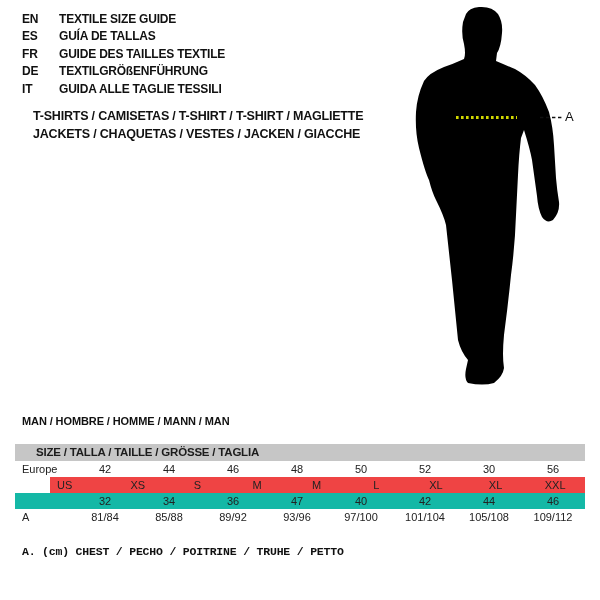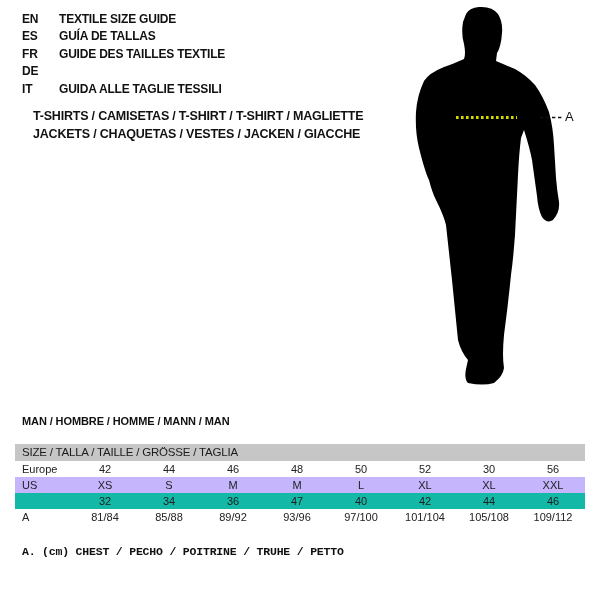--- a/index.html
+++ b/index.html
@@ -14,21 +14,21 @@
   
   .category-block{position:absolute;left:33px;top:108px;}
   .category-line{font-size:12.5px;font-weight:bold;letter-spacing:-0.2px;height:17.6px;line-height:17.6px;white-space:nowrap;}
   
   .figure-wrap{position:absolute;left:395px;top:4px;width:175px;height:388px;}
   .measure-label{position:absolute;left:565px;top:109px;font-size:13px;font-weight:500;}
   
   .section-title{position:absolute;left:22px;top:415px;font-size:11px;font-weight:bold;letter-spacing:-0.1px;text-align:center;}
   
   .size-table{position:absolute;left:15px;top:444px;width:570px;}
-  .table-header{height:17px;line-height:17px;padding-left:7px;font-size:11.5px;font-weight:normal;letter-spacing:-0.2px;color:#1c1c1c;}
+  .table-header{height:17px;line-height:17px;padding-left:21px;font-size:11.5px;font-weight:bold;letter-spacing:-0.2px;color:#1c1c1c;}
   .table-row{display:grid;grid-template-columns:58px repeat(8,1fr);height:16px;line-height:16px;font-size:11px;color:#222;}
   .table-row .row-label{text-align:left;padding-left:7px;}
   .table-row .cell{text-align:center;}
   
   .footnote{position:absolute;left:22px;top:545px;font-size:11.5px;font-weight:bold;letter-spacing:-0.2px;font-family:Liberation Mono, monospace;}
 </style>
 </head>
 <body>
 
 <div class="page">
@@ -41,20 +41,21 @@
       <div class="lang-row">
         <span class="lang-code">ES</span>
         <span class="lang-label">GUÍA DE TALLAS</span>
       </div>
       <div class="lang-row">
         <span class="lang-code">FR</span>
         <span class="lang-label">GUIDE DES TAILLES TEXTILE</span>
       </div>
       <div class="lang-row">
         <span class="lang-code">DE</span>
+        <span class="lang-label">TEXTILGRÖßENFÜHRUNG</span>
       </div>
       <div class="lang-row">
         <span class="lang-code">IT</span>
         <span class="lang-label">GUIDA ALLE TAGLIE TESSILI</span>
       </div>
     </div>
 
   <div class="category-block">
       <div class="category-line">T-SHIRTS / CAMISETAS / T-SHIRT / T-SHIRT / MAGLIETTE</div>
       <div class="category-line">JACKETS / CHAQUETAS / VESTES / JACKEN / GIACCHE</div>
@@ -117,21 +118,21 @@
           <span class="row-label">Europe</span>
           <span class="cell">42</span>
           <span class="cell">44</span>
           <span class="cell">46</span>
           <span class="cell">48</span>
           <span class="cell">50</span>
           <span class="cell">52</span>
           <span class="cell">30</span>
           <span class="cell">56</span>
         </div>
-        <div class="table-row" style="background: #c4b5fd;">
+        <div class="table-row" style="background: #ef4444; margin-left: 35px;">
           <span class="row-label">US</span>
           <span class="cell">XS</span>
           <span class="cell">S</span>
           <span class="cell">M</span>
           <span class="cell">M</span>
           <span class="cell">L</span>
           <span class="cell">XL</span>
           <span class="cell">XL</span>
           <span class="cell">XXL</span>
         </div>

